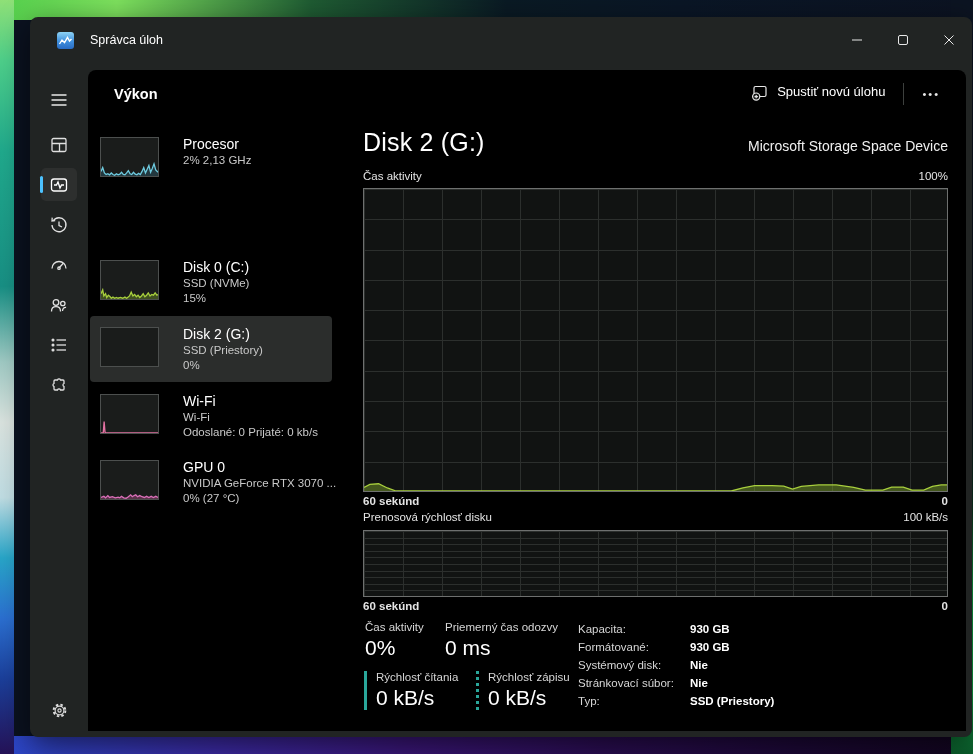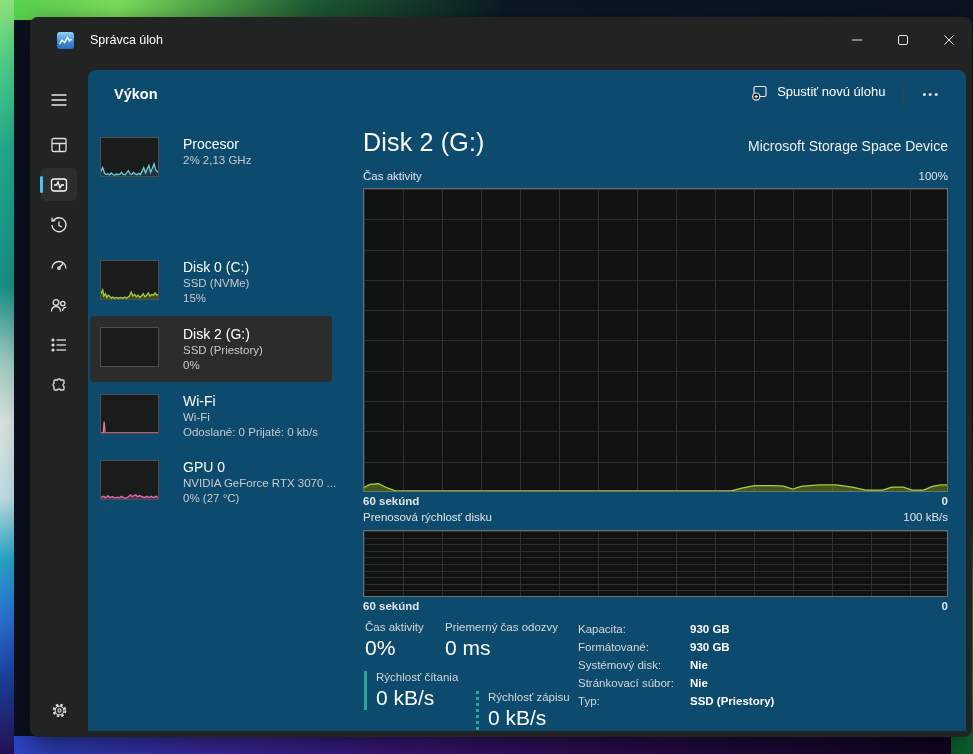--- a/index.html
+++ b/index.html
@@ -35,21 +35,21 @@
   .rail-btn { width:36px; height:33px; border-radius:5px; display:flex; align-items:center; justify-content:center; position:relative; margin-bottom:7px; }
   .rail-btn.hamburger { margin-top:20px; margin-bottom:12px; }
   .rail-btn.selected { background:#2d2f2e; }
   .rail-btn.selected .pill { position:absolute; left:-1px; top:8px; width:3px; height:17px; border-radius:2px; }
   .rail-spacer { flex:1; }
   .rail-btn.settings { margin-bottom:10px; }
   .rail svg { display:block; }
 
   
   .panel { position:absolute; left:58px; top:53px; width:878px; height:661px;
-    background:#0c4a6e; border-radius:8px 8px 0 0; }
+    background:#000000; border-radius:8px 8px 0 0; }
 
   .panel-header { position:absolute; left:0; top:0; width:100%; height:48px; display:flex; align-items:center; }
   .page-title { margin-left:26px; font-size:14.5px; font-weight:bold; color:#fff; }
   .header-right { margin-left:auto; display:flex; align-items:center; margin-right:14px; }
   .run-task { display:flex; align-items:flex-start; gap:9px; padding:7px 12px; border-radius:4px; color:#fff; font-size:13px; }
   .hdr-sep { width:1px; height:22px; background:#3d403e; margin:0 6px; }
   .more-btn { padding:4px 12px; color:#e8e8e8; font-size:11px; letter-spacing:2px; border-radius:4px; }
 
   
   .side-item { position:absolute; left:2px; width:242px; display:flex; gap:24px; padding:9px 10px; border-radius:4px; }
@@ -78,21 +78,21 @@
   #act-head { top:100px; } #act-foot { top:425px; }
   #tr-head { top:441px; } #tr-foot { top:530px; }
 
   
   .stat { position:absolute; }
   .stat .lbl { font-size:11.5px; color:#d6d6d6; }
   .stat .val { font-size:21px; font-weight:300; color:#fff; margin-top:3px; }
   #stat-active { left:277px; top:551px; }
   #stat-response { left:357px; top:551px; }
   #stat-read { left:276px; top:601px; border-left:3px solid #2aa79b; padding-left:9px; }
-  #stat-write { left:388px; top:621px; border-left:3px dotted #2aa79b; padding-left:9px; }
+  #stat-write { left:388px; top:601px; border-left:3px dotted #2aa79b; padding-left:9px; }
 
   .details { position:absolute; left:490px; top:550px; }
   .detail-row { display:flex; height:18px; align-items:center; }
   .detail-row .dl { width:112px; font-size:11.5px; color:#d6d6d6; }
   .detail-row .dv { font-size:11.5px; font-weight:bold; color:#fff;text-align:right; }
 
   .sparkline { position:absolute; inset:0; width:100%; height:100%; }
 </style>
 </head>
 <body>

